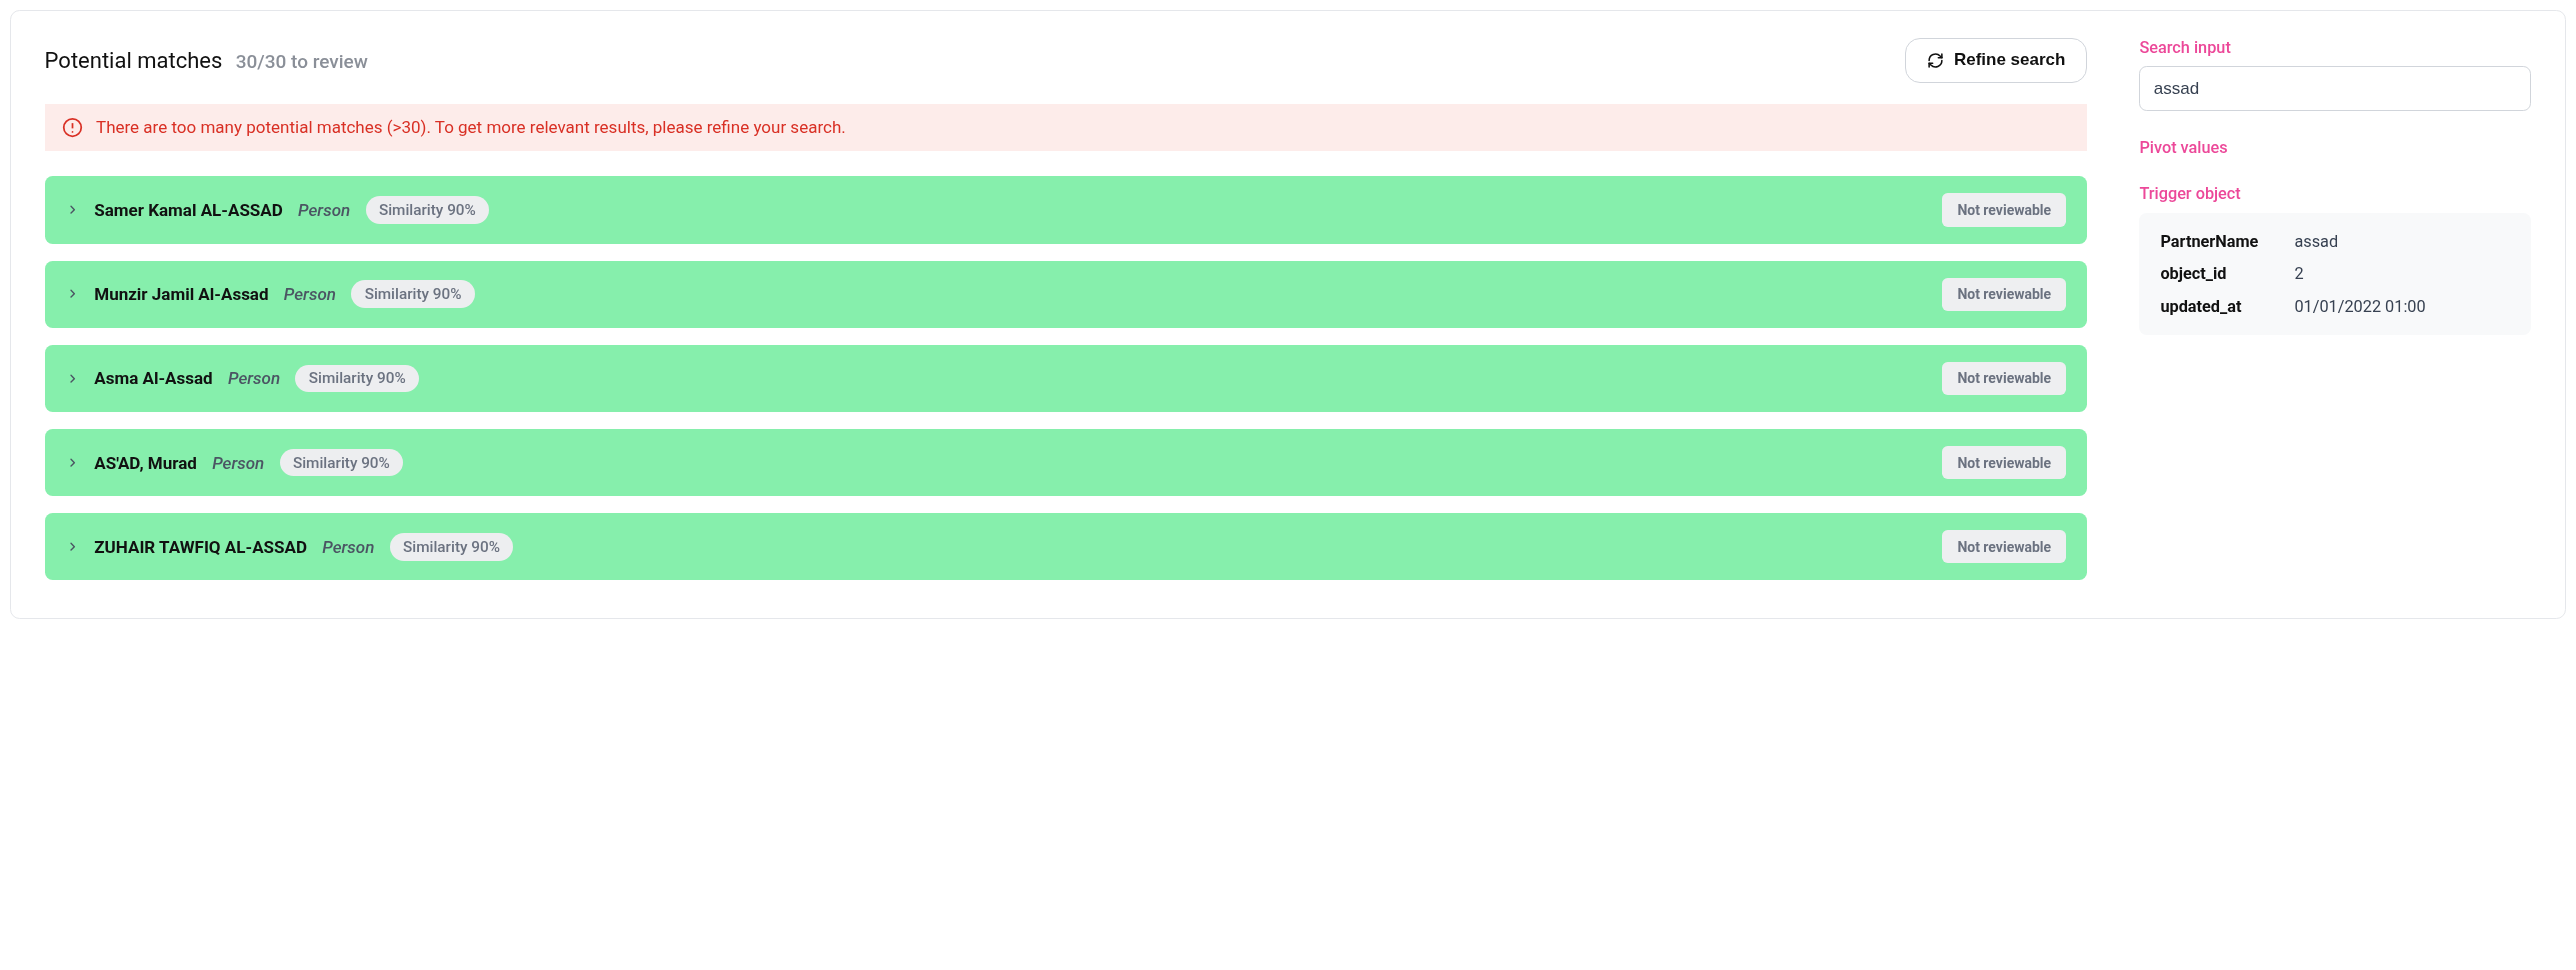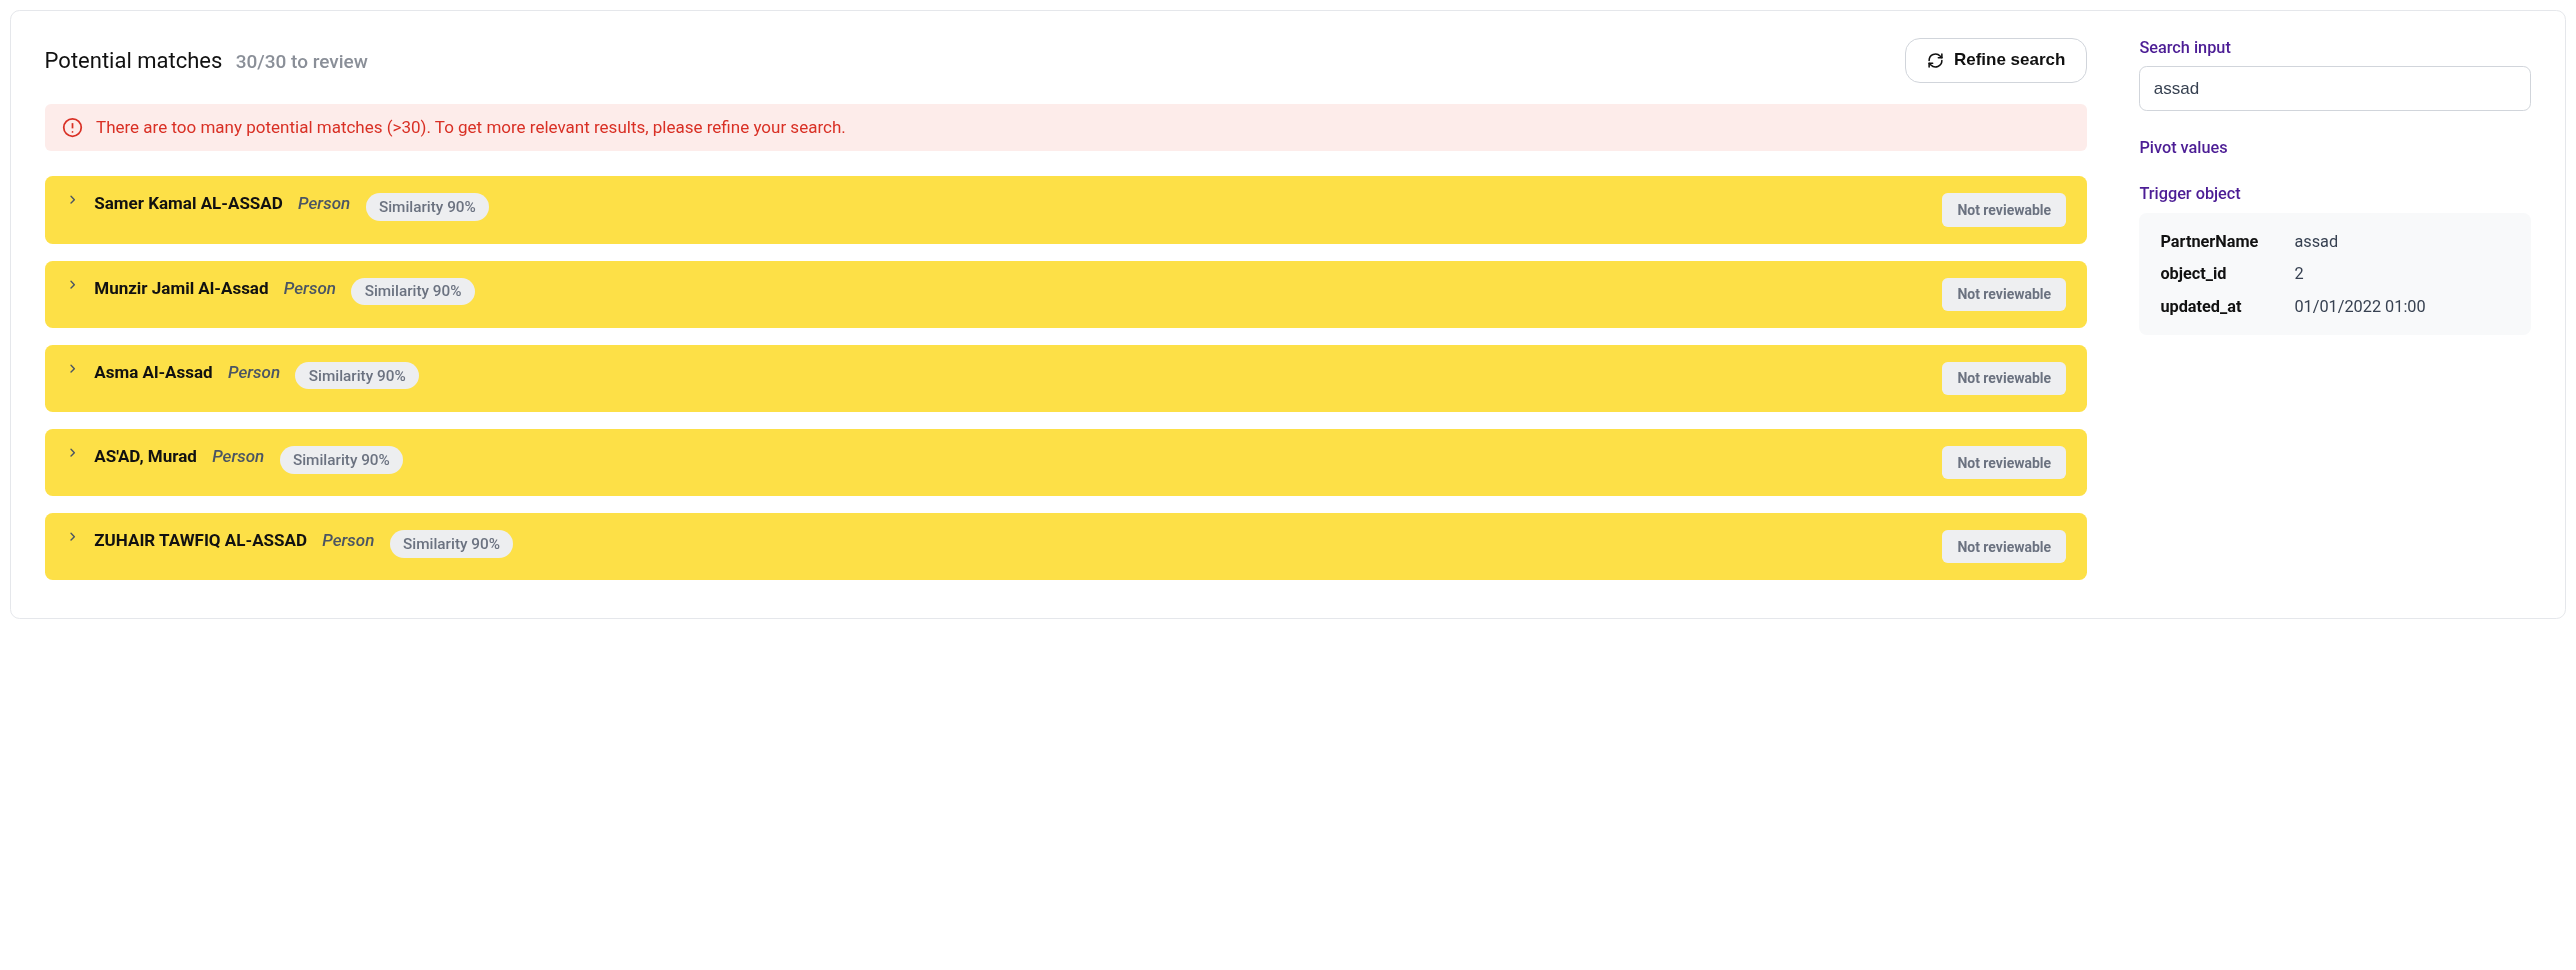--- a/index.html
+++ b/index.html
@@ -57,38 +57,38 @@
     font-weight: 600;
     cursor: pointer;
     color: #111;
   }
   .refine-btn svg { width: 17px; height: 17px; }
   .alert {
     display: flex;
     align-items: center;
     gap: 13.4px;
     background: #fdecea;
-    border-radius: 6px;
+    border-radius: 0;
     padding: 13.4px 17px;
     color: #d93025;
     font-size: 17px;
     margin-bottom: 25px;
   }
   .alert svg { flex: 0 0 auto; }
   .match-list {
     display: flex;
     flex-direction: column;
     gap: 17px;
   }
   .match-item {
-    background: #fde047;
+    background: #86efac;
     border-radius: 7.7px;
     padding: 17px 21px;
     display: flex;
-    align-items: flex-start;
+    align-items: center;
     gap: 15.3px;
   }
   .chevron {
     width: 13.4px;
     height: 13.4px;
     flex: 0 0 auto;
     color: #4b5563;
   }
   .match-name {
     font-size: 17px;
@@ -113,21 +113,21 @@
   .not-reviewable {
     background: #eeeff1;
     color: #6b7280;
     font-size: 14px;
     padding: 8.6px 15.3px;
     border-radius: 5.7px;
     font-weight: 700;
   }
   .field-label {
     font-size: 16.3px;
-    color: #4c1d95;
+    color: #ec4899;
     margin-bottom: 9.6px;
     font-weight: 500;
   }
   .text-input {
     width: 100%;
     border: 1px solid #d1d5db;
     border-radius: 7.7px;
     padding: 11.5px 13.4px;
     font-size: 17px;
     color: #374151;

